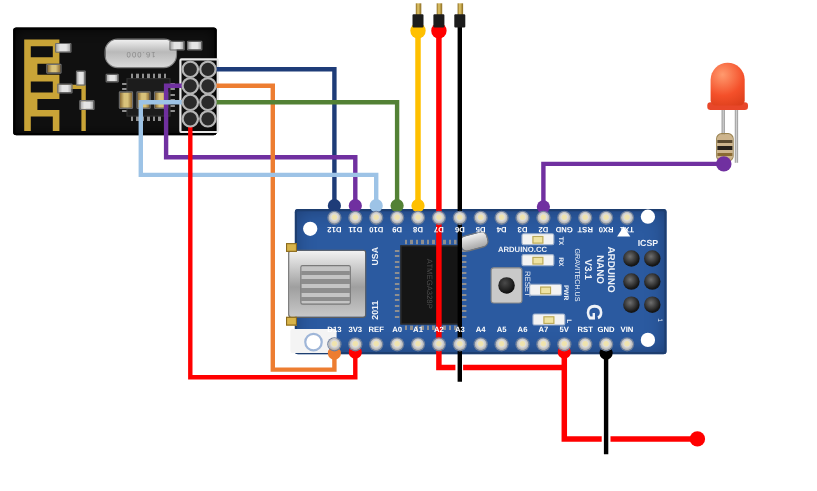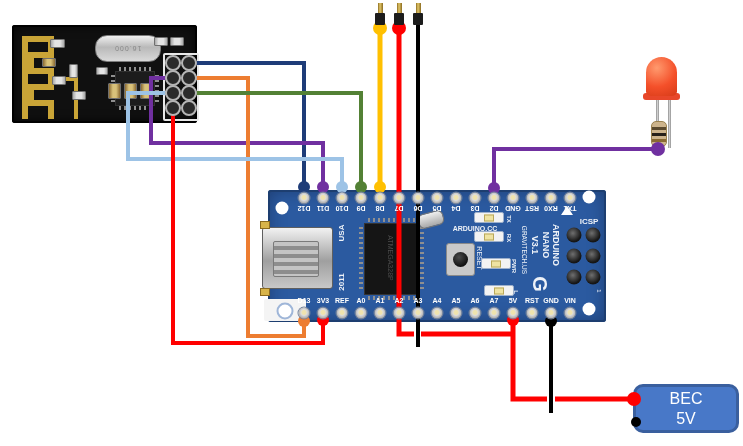--- a/index.html
+++ b/index.html
@@ -173,25 +173,20 @@
   <div class="silk" style="left:589px;top:221px;font-size:8px;font-weight:bold;">ICSP</div>
   <div class="silk cw" style="left:599px;top:291px;font-size:6px;">1</div>
 
   <div class="leg" style="left:656px;top:99px;height:24px;"></div>
   <div class="leg" style="left:668px;top:99px;height:49px;"></div>
   <div class="leg" style="left:656px;top:143px;height:6px;"></div>
   <div class="abs" id="led-flange"></div>
   <div class="abs" id="led-dome"></div>
   <div class="abs" id="resistor"></div>
 
-  <div class="abs" id="bec-box">
-    <div class="abs" id="bec-notch"></div>
-    <span>BEC</span>
-    <span>5V</span>
-  </div>
 
   <svg id="wire-layer" width="743" height="446">
       <polyline points="189,63 304,63 304,188" fill="none" stroke="#1e3c78" stroke-width="4"></polyline>
       <polyline points="173,78 151,78 151,143 323,143 323,188" fill="none" stroke="#7030a0" stroke-width="4"></polyline>
       <polyline points="189,78 248,78 248,336 304,336 304,320" fill="none" stroke="#ed7d31" stroke-width="4"></polyline>
       <polyline points="173,93 128,93 128,159 342,159 342,188" fill="none" stroke="#9dc3e6" stroke-width="4"></polyline>
       <polyline points="189,93 361,93 361,188" fill="none" stroke="#538135" stroke-width="4"></polyline>
       <polyline points="173,108 173,343 323,343 323,320" fill="none" stroke="#ff0000" stroke-width="4"></polyline>
       <polyline points="658,149 494,149 494,188" fill="none" stroke="#7030a0" stroke-width="4"></polyline>
       <polyline points="380,26 380,188" fill="none" stroke="#ffc000" stroke-width="5"></polyline>

